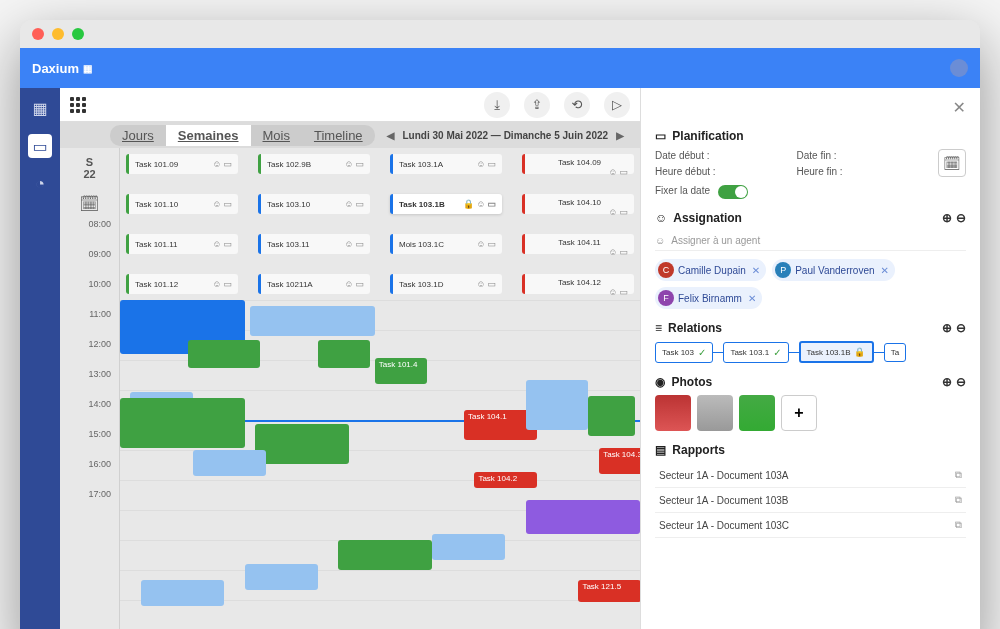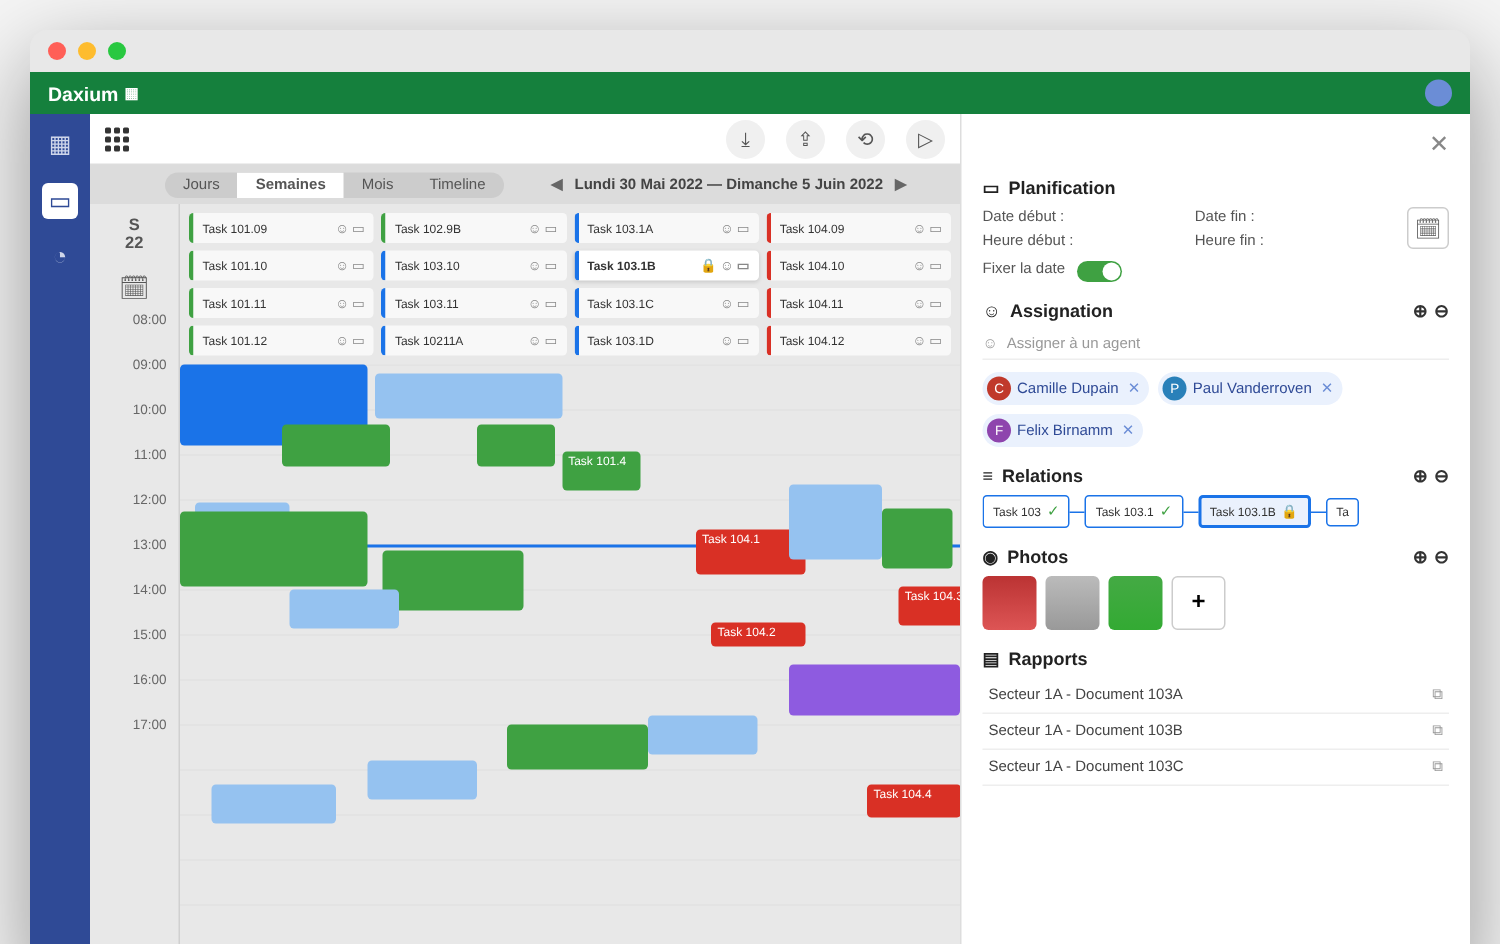--- a/index.html
+++ b/index.html
@@ -1,50 +1,50 @@
 <!DOCTYPE html>
 <html><head>
 <meta charset="utf-8">
 <style>
 * { box-sizing: border-box; margin: 0; padding: 0; font-family: -apple-system, BlinkMacSystemFont, "Segoe UI", sans-serif; }
 body { background: #f5f5f5; display: flex; justify-content: center; align-items: center; min-height: 100vh; padding: 20px; }
 .window { width: 1000px; height: 629px; background: #e8e8e8; border-radius: 12px; overflow: hidden; box-shadow: 0 20px 60px rgba(0,0,0,0.4); display: flex; flex-direction: column; }
 .titlebar { height: 28px; background: #e8e8e8; display: flex; align-items: center; padding: 0 12px; gap: 8px; }
 .tl-dot { width: 12px; height: 12px; border-radius: 50%; }
 .tl-red { background: #ff5f57; } .tl-yellow { background: #febc2e; } .tl-green { background: #28c840; }
-.topbar { height: 28px; background: #15803d; display: flex; align-items: center; padding: 0 12px; color: #fff; font-size: 13px; font-weight: 600; }
+.topbar { height: 40px; background: #3b82f6; display: flex; align-items: center; padding: 0 12px; color: #fff; font-size: 13px; font-weight: 600; }
 .topbar .brand-icon { margin-left: 4px; font-size: 10px; }
 .content { flex: 1; display: flex; overflow: hidden; }
 .leftnav { width: 40px; background: #2f4a96; display: flex; flex-direction: column; align-items: center; padding-top: 8px; gap: 14px; }
 .leftnav .nav-item { width: 24px; height: 24px; display: flex; align-items: center; justify-content: center; color: #cfd6ea; border-radius: 4px; cursor: pointer; }
 .leftnav .nav-item.active { background: #fff; color: #2f4a96; }
 .main { flex: 1; display: flex; flex-direction: column; background: #e8e8e8; overflow: hidden; }
 .header-row { height: 34px; background: #fff; border-bottom: 1px solid #ddd; display: flex; align-items: center; padding: 0 10px; gap: 10px; }
 .apps-icon { display: grid; grid-template-columns: repeat(3,1fr); gap: 2px; width: 16px; height: 16px; cursor: pointer; }
 .apps-icon span { background: #333; border-radius: 1px; }
 .breadcrumb { font-size: 12px; font-weight: 600; color: #222; }
 .header-actions { margin-left: auto; display: flex; gap: 14px; }
 .header-actions .hicon { width: 26px; height: 26px; border-radius: 50%; background: #f0f0f0; display: flex; align-items: center; justify-content: center; color: #555; cursor: pointer; font-size: 13px; }
 .view-row { height: 26px; background: #dcdcdc; display: flex; align-items: center; padding: 0 10px; gap: 6px; font-size: 10px; color: #555; }
 .view-tabs { display: flex; background: #ccc; border-radius: 10px; overflow: hidden; margin-left: 40px; }
-.view-tab { padding: 3px 12px; cursor: pointer; font-size: 10px; }
+.view-tab { padding: 3px 12px; cursor: pointer; font-size: 13px; text-decoration: underline; }
 .view-tab.active { background: #fff; font-weight: 600; }
 .date-range { flex: 1; text-align: center; font-size: 10px; font-weight: 600; color: #444; display: flex; align-items: center; justify-content: center; gap: 8px; }
 .date-range .arrow { cursor: pointer; color: #666; }
 .planner { flex: 1; display: flex; overflow: hidden; }
 .planner-left { width: 60px; background: #e8e8e8; border-right: 1px solid #d0d0d0; display: flex; flex-direction: column; }
 .week-label { padding: 8px 4px; text-align: center; font-size: 11px; font-weight: 600; color: #555; }
 .cal-icon { text-align: center; font-size: 16px; color: #555; cursor: pointer; padding: 6px 0; }
 .time-labels { flex: 1; position: relative; }
 .time-label { position: absolute; left: 0; right: 4px; font-size: 9px; color: #666; text-align: right; padding-right: 4px; }
 .planner-body { flex: 1; display: flex; flex-direction: column; overflow: hidden; }
-.task-bar { display: grid; grid-template-columns: repeat(4, 1fr); gap: 5px; padding: 6px; background: #e8e8e8; }
+.task-bar { display: grid; grid-template-columns: repeat(4, 1fr); gap: 20px; padding: 6px; background: #e8e8e8; }
 .task-chip { background: #f8f8f8; border-radius: 3px; padding: 4px 6px; display: flex; align-items: center; font-size: 8px; color: #333; border-left: 3px solid; position: relative; cursor: pointer; height: 20px; }
 .task-chip .chip-icons { margin-left: auto; display: flex; gap: 2px; color: #888; font-size: 9px; }
-.tc-green { border-color: #3fa142; } .tc-blue { border-color: #1a73e8; } .tc-red { border-color: #d93025; }
+.tc-green { border-color: #3fa142; } .tc-blue { border-color: #1a73e8; } .tc-red { border-color: #d93025; flex-direction: column; }
 .task-chip.highlighted { background: #fff; box-shadow: 0 1px 3px rgba(0,0,0,0.15); font-weight: 700; }
 .calendar-grid { flex: 1; position: relative; background: linear-gradient(to bottom, #ddd 0, #ddd 1px, #e8e8e8 1px, #e8e8e8 100%); background-size: 100% 30px; }
 .now-line { position: absolute; left: 0; right: 0; height: 2px; background: #1a73e8; }
 .now-dot { position: absolute; width: 8px; height: 8px; border-radius: 50%; background: #1a73e8; margin-top: -3px; margin-left: -4px; }
 .evt { position: absolute; border-radius: 3px; font-size: 8px; color: #fff; padding: 2px 4px; overflow: hidden; cursor: pointer; }
 .ev-greensolid { background: #3fa142; } .ev-bluedark { background: #1a73e8; } .ev-bluelight { background: #95c2f0; } .ev-red { background: #d93025; margin-left: 32px; } .ev-purple { background: #8e5be0; }
 .side { width: 340px; background: #fff; border-left: 1px solid #ddd; display: flex; flex-direction: column; overflow-y: auto; }
 .side-header { display: flex; align-items: center; padding: 10px 14px 6px; }
 .side-title { font-size: 17px; font-weight: 700; color: #222; border-left: 4px solid #1a73e8; padding-left: 8px; }
 .side-close { margin-left: auto; color: #888; cursor: pointer; font-size: 16px; }
@@ -218,21 +218,21 @@
                 </span>
               </div>
               <div class="task-chip tc-blue">
                 <span>Task 103.11</span>
                 <span class="chip-icons">
                   <span>☺</span>
                   <span>▭</span>
                 </span>
               </div>
               <div class="task-chip tc-blue">
-                <span>Task 103.1C</span>
+                <span>Mois 103.1C</span>
                 <span class="chip-icons">
                   <span>☺</span>
                   <span>▭</span>
                 </span>
               </div>
               <div class="task-chip tc-red">
                 <span>Task 104.11</span>
                 <span class="chip-icons">
                   <span>☺</span>
                   <span>▭</span>
@@ -284,21 +284,21 @@
             <div class="evt ev-bluelight" style="left:78%;width:12%;top:80px;height:50px"></div>
             <div class="evt ev-greensolid" style="left:90%;width:9%;top:96px;height:40px"></div>
             <div class="evt ev-red" style="left:86%;width:12%;top:148px;height:26px">Task 104.3</div>
             <div class="evt ev-bluelight" style="left:14%;width:14%;top:150px;height:26px"></div>
             <div class="evt ev-red" style="left:62%;width:12%;top:172px;height:16px">Task 104.2</div>
             <div class="evt ev-purple" style="left:78%;width:22%;top:200px;height:34px"></div>
             <div class="evt ev-greensolid" style="left:42%;width:18%;top:240px;height:30px"></div>
             <div class="evt ev-bluelight" style="left:60%;width:14%;top:234px;height:26px"></div>
             <div class="evt ev-bluelight" style="left:24%;width:14%;top:264px;height:26px"></div>
             <div class="evt ev-bluelight" style="left:4%;width:16%;top:280px;height:26px"></div>
-            <div class="evt ev-red" style="left:82%;width:12%;top:280px;height:22px">Task 104.4</div>
+            <div class="evt ev-red" style="left:82%;width:12%;top:280px;height:22px">Task 121.5</div>
           </div>
         </div>
       </div>
     </div>
     <div class="side">
       <div class="side-header">
         <div class="side-close">✕</div>
       </div>
       <div class="section">
         <div class="section-h">

